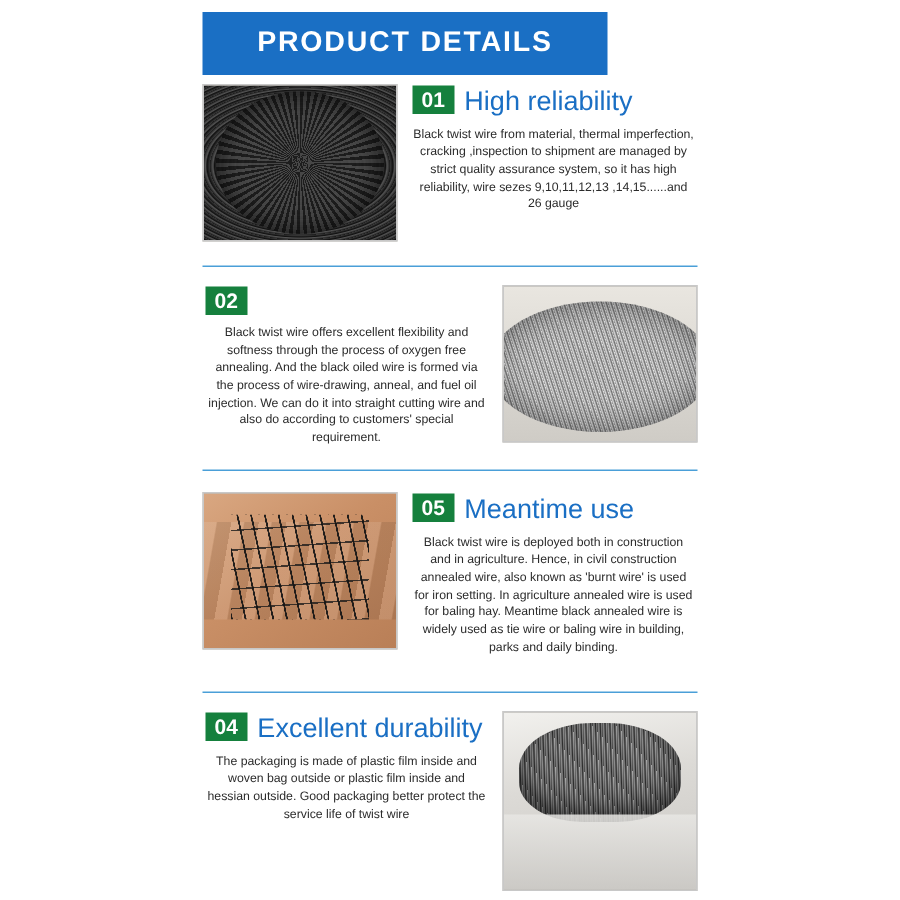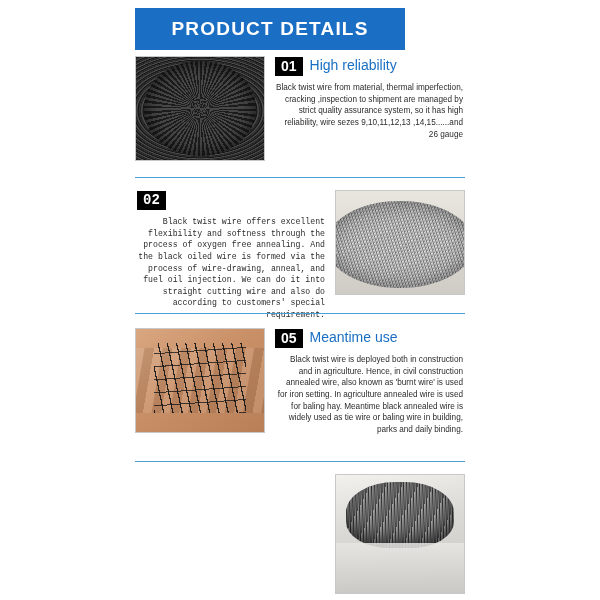--- a/index.html
+++ b/index.html
@@ -55,21 +55,20 @@
     background: #4a9fd8;
   }
 
   .row {
     display: flex;
     width: 330px;
     box-sizing: border-box;
   }
   .row.reverse {
     flex-direction: row-reverse;
-    font-family: Liberation Mono, monospace;
   }
 
   .photo {
     width: 130px;
     flex: 0 0 130px;
     border: 1px solid #c8c8c8;
     box-sizing: border-box;
     position: relative;
     overflow: hidden;
     background: #b9b5ad;
@@ -83,41 +82,41 @@
   .row.reverse .textcol {
     padding: 0 10px 0 2px;
   }
 
   .title-line {
     display: flex;
     align-items: flex-start;
     margin-bottom: 6px;
   }
   .num-box {
-    background: #000000;
+    background: #15803d;
     color: #ffffff;
     font-size: 14px;
     font-weight: bold;
     padding: 2px 6px 3px 6px;
     line-height: 1;
     flex: 0 0 auto;
     margin-right: 7px;
     margin-top: 1px;
   }
   .feat-title {
     color: #1a6fc4;
-    font-size: 14px;
+    font-size: 18px;
     line-height: 1.15;
     padding-top: 1px;
   }
   .feat-body {
     color: #2b2b2b;
     font-size: 8.2px;
     line-height: 1.42;
-    text-align: right;
+    text-align: center;
   }
 
   
   .coil {
     position: absolute;
     inset: 0;
     background:
       radial-gradient(ellipse 42% 34% at 50% 52%, #2b2b2b 0%, #2b2b2b 38%, rgba(60,60,60,0) 40%),
       repeating-radial-gradient(ellipse 60% 46% at 50% 52%, #3a3a3a 0px, #111 2px, #545454 3px, #1a1a1a 5px),
       linear-gradient(#cfcac2, #b5b0a7);
@@ -255,17 +254,22 @@
   </div>
 
   <div class="divider" style="top:461px;"></div>
 
   <div class="section" style="top:474px;">
     <div class="row reverse">
       <div class="photo" style="height:120px;">
         <div class="bundle"></div>
       </div>
       <div class="textcol">
+        <div class="title-line">
+          <span class="num-box">04</span>
+          <span class="feat-title">Excellent durability</span>
+        </div>
+        <div class="feat-body">The packaging is made of plastic film inside and woven bag outside or plastic film inside and hessian outside. Good packaging better protect the service life of twist wire</div>
       </div>
     </div>
   </div>
 
 </div>
 
 </body></html>

